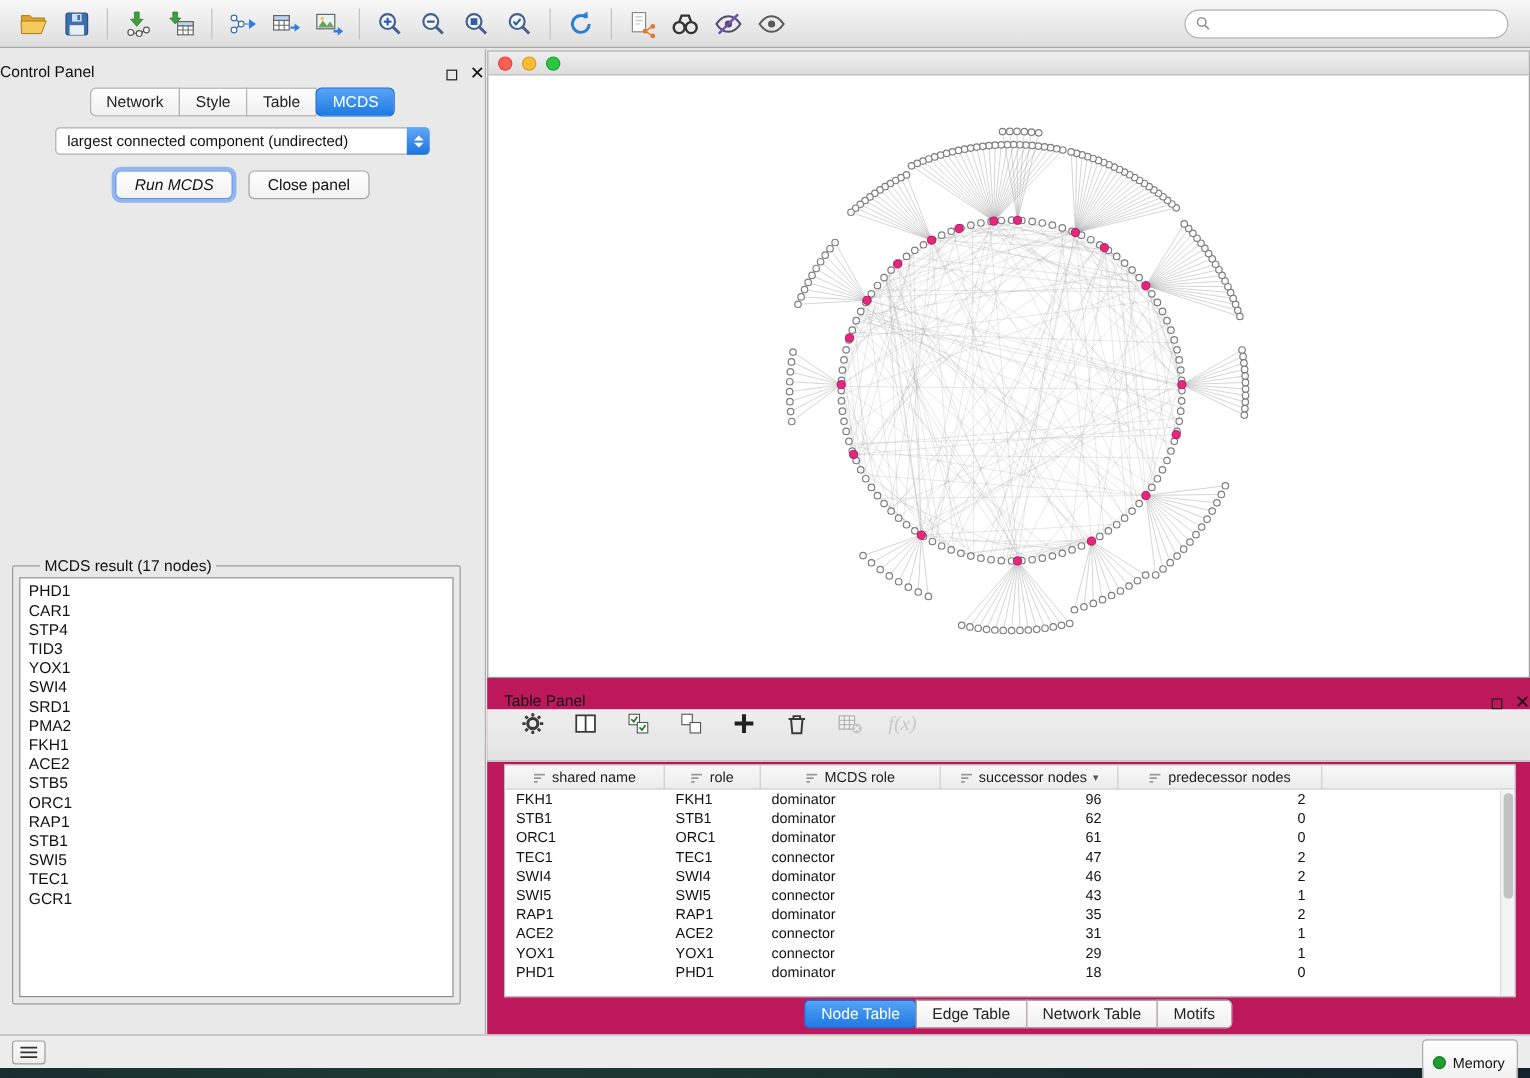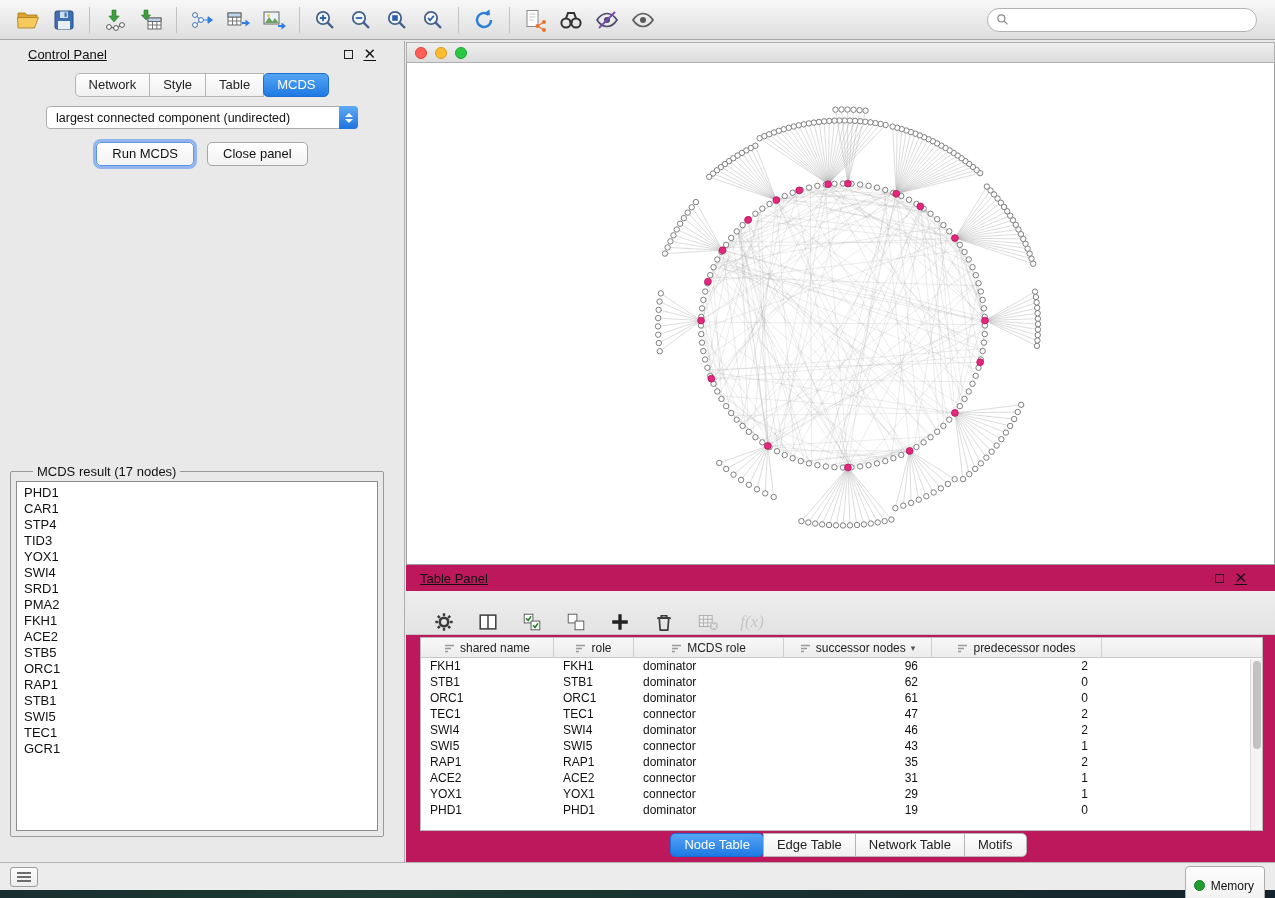--- a/index.html
+++ b/index.html
@@ -15,21 +15,21 @@
   .tb-sep { width:1px; height:26px; background:#c2c2c2; margin:0 7px; }
   .tb-btn svg { width:24px; height:24px; }
   .search-wrap { margin-left:auto; margin-right:8px; width:270px; height:24px; background:#fff;
     border:1px solid #b2b2b2; border-radius:12px; display:flex; align-items:center; padding:0 8px; }
   .search-wrap svg { width:13px; height:13px; margin-right:5px; flex:0 0 auto; }
   .search-wrap input { border:none; outline:none; flex:1; font-size:12px; background:transparent; }
 
   
   .control-panel { position:absolute; left:0; top:41px; width:405px; height:821px;
     background:#e9e9e9; border-right:1px solid #aeaeae; }
-  .panel-header { height:26px; display:flex; align-items:center; padding:0 28px; font-size:13px;text-decoration:underline; }
+  .panel-header { height:26px; display:flex; align-items:flex-end; padding:0 0; font-size:13px; }
   .panel-header .hdr-icons { margin-left:auto; display:flex; gap:10px; align-items:center; }
   .float-glyph { width:9px; height:9px; border:1.4px solid #222; display:inline-block; }
   .close-glyph { font-size:15px; font-weight:bold; line-height:10px; color:#111; }
 
   .seg { display:flex; justify-content:center; margin-top:6px; }
   .seg .tab { font-size:13px; padding:3px 13px 4px; background:linear-gradient(#fefefe,#f0f0f0);
     border:1px solid #b5b5b5; margin-left:-1px; color:#222; cursor:default; }
   .seg .tab:first-child { border-radius:5px 0 0 5px; margin-left:0; }
   .seg .tab:last-child  { border-radius:0 5px 5px 0; }
   .seg .tab.active { background:linear-gradient(#55a5f6,#1e79e2); color:#fff; border-color:#1d6ed2; border-radius:5px; }
@@ -39,21 +39,21 @@
     border-radius:4px; display:flex; align-items:center; position:relative; }
   .dropdown .dd-text { font-size:12.5px; padding-left:9px; flex:1; white-space:nowrap; overflow:hidden; }
   .dd-stepper { width:19px; height:23px; margin:-1px -1px -1px 0; border-radius:0 4px 4px 0;
     background:linear-gradient(#5fa9f7,#1e74dd); display:flex; flex-direction:column; align-items:center; justify-content:center; gap:2px; }
   .dd-stepper .up   { width:0;height:0;border-left:4px solid transparent;border-right:4px solid transparent;border-bottom:4px solid #fff; }
   .dd-stepper .down { width:0;height:0;border-left:4px solid transparent;border-right:4px solid transparent;border-top:4px solid #fff; }
 
   .btn-row { display:flex; justify-content:center; gap:13px; margin-top:13px; }
   .mac-btn { font-size:13px; padding:3px 15px 4px; background:linear-gradient(#ffffff,#f2f2f2);
     border:1px solid #a6a6a6; border-radius:5px; color:#111; }
-  .mac-btn.default-focus { box-shadow:0 0 0 3px rgba(77,139,240,.55); border-color:#5a93e8; }
+  .mac-btn.default-focus { box-shadow:0 0 0 3px rgba(77,139,240,.55); border-color:#5a93e8;font-style:italic; }
 
   .mcds-fieldset { position:absolute; left:10px; right:20px; top:423px; height:373px;
     border:1px solid #9a9a9a; border-radius:2px; }
   .mcds-fieldset legend { font-size:13px; margin-left:22px; padding:0 4px; }
   .mcds-list { position:absolute; left:5px; right:5px; top:2px; bottom:5px; background:#fff;
     border:1px solid #8d8d8d; overflow:hidden; padding:3px 7px; }
   .mcds-list div { font-size:13px; line-height:16px; }
 
   
   .network-window { position:absolute; left:406px; top:42px; width:869px; height:523px; }
@@ -63,21 +63,21 @@
   .traffic span { width:12px; height:12px; border-radius:50%; display:inline-block; }
   .tl-red    { background:#ff5f57; border:0.5px solid #e0443e; }
   .tl-yellow { background:#febc2e; border:0.5px solid #d89e22; }
   .tl-green  { background:#28c840; border:0.5px solid #1da432; }
   .net-title { position:absolute; left:0; right:0; text-align:center; font-size:13px; color:#222; }
   .net-canvas { position:absolute; left:0; top:21px; right:0; bottom:0; background:#fff; border:1px solid #9d9d9d; border-top:none; }
   .net-canvas svg { width:100%; height:100%; display:block; }
 
   
   .table-panel { position:absolute; left:406px; top:565px; width:869px; height:297px; background:#be185d; }
-  .tp-toolbar { height:44px; display:flex; align-items:flex-end; gap:20px; padding:0 0 0 26px;
+  .tp-toolbar { height:44px; display:flex; align-items:flex-start; gap:20px; padding:0 0 0 26px;
     background:linear-gradient(#eeeeee,#e3e3e3); border-bottom:1px solid #c6c6c6; }
   .tp-toolbar .ti { width:24px; height:24px; display:flex; align-items:center; justify-content:center; }
   .ti svg { width:22px; height:22px; }
   .ti.disabled { opacity:.35; }
   .fx { font-family:"Liberation Serif","DejaVu Serif",serif; font-style:italic; font-size:17px; color:#8a8a8a; }
 
   .table-wrap { position:absolute; left:14px; right:12px; top:72px; bottom:31px; background:#fff;
     border:1px solid #bcbcbc; overflow:hidden; }
   .thead { display:flex; height:20px; border-bottom:1px solid #c8c8c8; background:linear-gradient(#f8f8f8,#ececec); }
   .th { display:flex; align-items:center; justify-content:center; gap:5px; font-size:12px; color:#222;
@@ -1129,21 +1129,21 @@
             <div class="td col0 t">YOX1</div>
             <div class="td col1 t">YOX1</div>
             <div class="td col2 t">connector</div>
             <div class="td col3 n">29</div>
             <div class="td col4 n">1</div>
           </div>
           <div class="trow">
             <div class="td col0 t">PHD1</div>
             <div class="td col1 t">PHD1</div>
             <div class="td col2 t">dominator</div>
-            <div class="td col3 n">19</div>
+            <div class="td col3 n">18</div>
             <div class="td col4 n">0</div>
           </div>
         </div>
       <div class="vscroll">
           <div class="thumb"></div>
         </div>
     </div>
 
     <div class="tp-tabs">
         <div class="seg" id="tp-tabs" style="margin-top:0;">

